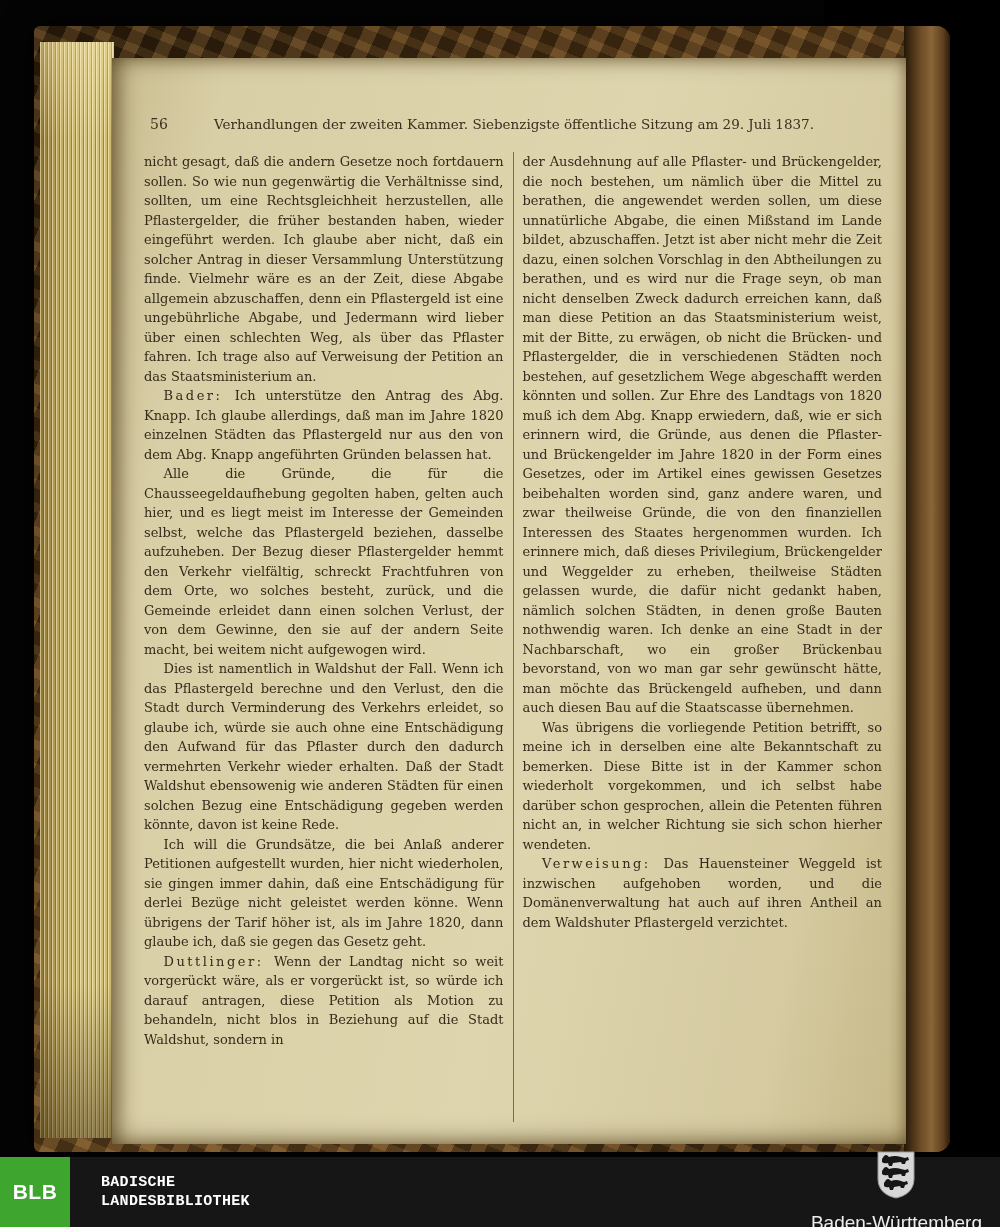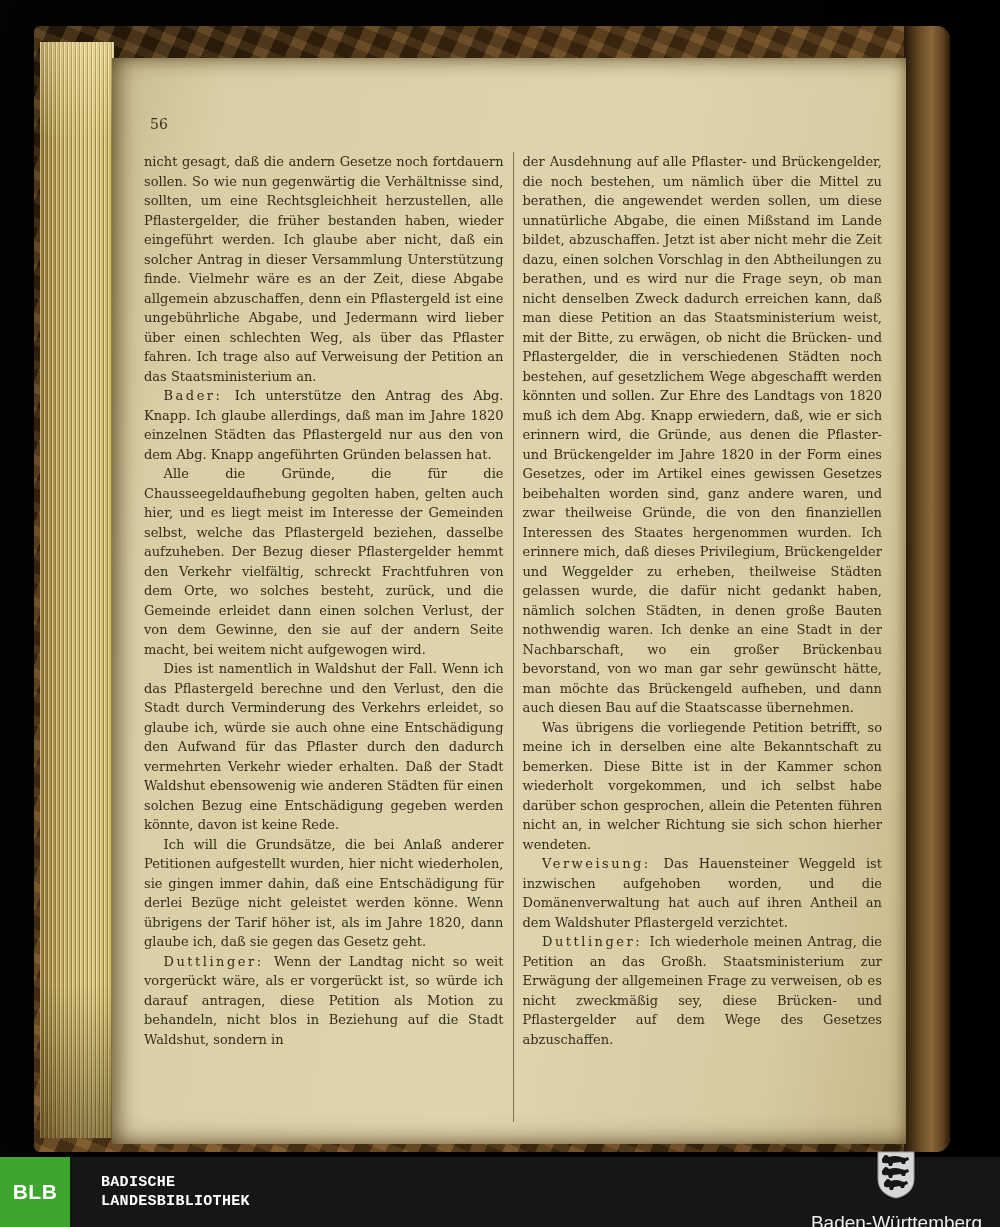--- a/index.html
+++ b/index.html
@@ -60,36 +60,36 @@
 
 <div class="stage">
 
   <div class="book">
     <div class="cover-texture"></div>
     <div class="cover-right"></div>
     <div class="fore-edge"></div>
 
     <div class="scan-page">
       <div class="folio">56</div>
+      <div class="running-header">Verhandlungen der zweiten Kammer. Siebenzigste öffentliche Sitzung am 29. Juli 1837.</div>
 
       <div class="text-area">
         <div class="col col-left" lang="de">
             <p class="para noindent">nicht gesagt, daß die andern Gesetze noch fortdauern sollen. So wie nun gegenwärtig die Verhältnisse sind, sollten, um eine Rechtsgleichheit herzustellen, alle Pflastergelder, die früher bestanden haben, wieder eingeführt werden. Ich glaube aber nicht, daß ein solcher Antrag in dieser Versammlung Unterstützung finde. Vielmehr wäre es an der Zeit, diese Abgabe allgemein abzuschaffen, denn ein Pflastergeld ist eine ungebührliche Abgabe, und Jedermann wird lieber über einen schlechten Weg, als über das Pflaster fahren. Ich trage also auf Verweisung der Petition an das Staatsministerium an.</p>
             <p class="para"><span class="speaker">Bader: </span>Ich unterstütze den Antrag des Abg. Knapp. Ich glaube allerdings, daß man im Jahre 1820 einzelnen Städten das Pflastergeld nur aus den von dem Abg. Knapp angeführten Gründen belassen hat.</p>
             <p class="para">Alle die Gründe, die für die Chausseegeldaufhebung gegolten haben, gelten auch hier, und es liegt meist im Interesse der Gemeinden selbst, welche das Pflastergeld beziehen, dasselbe aufzuheben. Der Bezug dieser Pflastergelder hemmt den Verkehr vielfältig, schreckt Frachtfuhren von dem Orte, wo solches besteht, zurück, und die Gemeinde erleidet dann einen solchen Verlust, der von dem Gewinne, den sie auf der andern Seite macht, bei weitem nicht aufgewogen wird.</p>
             <p class="para">Dies ist namentlich in Waldshut der Fall. Wenn ich das Pflastergeld berechne und den Verlust, den die Stadt durch Verminderung des Verkehrs erleidet, so glaube ich, würde sie auch ohne eine Entschädigung den Aufwand für das Pflaster durch den dadurch vermehrten Verkehr wieder erhalten. Daß der Stadt Waldshut ebensowenig wie anderen Städten für einen solchen Bezug eine Entschädigung gegeben werden könnte, davon ist keine Rede.</p>
             <p class="para">Ich will die Grundsätze, die bei Anlaß anderer Petitionen aufgestellt wurden, hier nicht wiederholen, sie gingen immer dahin, daß eine Entschädigung für derlei Bezüge nicht geleistet werden könne. Wenn übrigens der Tarif höher ist, als im Jahre 1820, dann glaube ich, daß sie gegen das Gesetz geht.</p>
             <p class="para"><span class="speaker">Duttlinger: </span>Wenn der Landtag nicht so weit vorgerückt wäre, als er vorgerückt ist, so würde ich darauf antragen, diese Petition als Motion zu behandeln, nicht blos in Beziehung auf die Stadt Waldshut, sondern in</p>
           </div>
         <div class="divider"></div>
         <div class="col col-right" lang="de">
             <p class="para noindent">der Ausdehnung auf alle Pflaster- und Brückengelder, die noch bestehen, um nämlich über die Mittel zu berathen, die angewendet werden sollen, um diese unnatürliche Abgabe, die einen Mißstand im Lande bildet, abzuschaffen. Jetzt ist aber nicht mehr die Zeit dazu, einen solchen Vorschlag in den Abtheilungen zu berathen, und es wird nur die Frage seyn, ob man nicht denselben Zweck dadurch erreichen kann, daß man diese Petition an das Staatsministerium weist, mit der Bitte, zu erwägen, ob nicht die Brücken- und Pflastergelder, die in verschiedenen Städten noch bestehen, auf gesetzlichem Wege abgeschafft werden könnten und sollen. Zur Ehre des Landtags von 1820 muß ich dem Abg. Knapp erwiedern, daß, wie er sich erinnern wird, die Gründe, aus denen die Pflaster- und Brückengelder im Jahre 1820 in der Form eines Gesetzes, oder im Artikel eines gewissen Gesetzes beibehalten worden sind, ganz andere waren, und zwar theilweise Gründe, die von den finanziellen Interessen des Staates hergenommen wurden. Ich erinnere mich, daß dieses Privilegium, Brückengelder und Weggelder zu erheben, theilweise Städten gelassen wurde, die dafür nicht gedankt haben, nämlich solchen Städten, in denen große Bauten nothwendig waren. Ich denke an eine Stadt in der Nachbarschaft, wo ein großer Brückenbau bevorstand, von wo man gar sehr gewünscht hätte, man möchte das Brückengeld aufheben, und dann auch diesen Bau auf die Staatscasse übernehmen.</p>
             <p class="para">Was übrigens die vorliegende Petition betrifft, so meine ich in derselben eine alte Bekanntschaft zu bemerken. Diese Bitte ist in der Kammer schon wiederholt vorgekommen, und ich selbst habe darüber schon gesprochen, allein die Petenten führen nicht an, in welcher Richtung sie sich schon hierher wendeten.</p>
             <p class="para"><span class="speaker">Verweisung: </span>Das Hauensteiner Weggeld ist inzwischen aufgehoben worden, und die Domänenverwaltung hat auch auf ihren Antheil an dem Waldshuter Pflastergeld verzichtet.</p>
-            <p class="para"><span class="speaker">Duttlinger: </span>Ich wiederhole meinen Antrag, die Petition an das Großh. Staatsministerium zur Erwägung der allgemeinen Frage zu verweisen, ob es nicht zweckmäßig sey, diese Brücken- und Pflastergelder auf dem Wege des Gesetzes abzuschaffen.</p>
           </div>
       </div>
     </div>
   </div>
 
   <div class="footer">
     <div class="footer-left">
       <div class="blb-badge">BLB</div>
       <div class="library-name">
         <div>BADISCHE</div>

